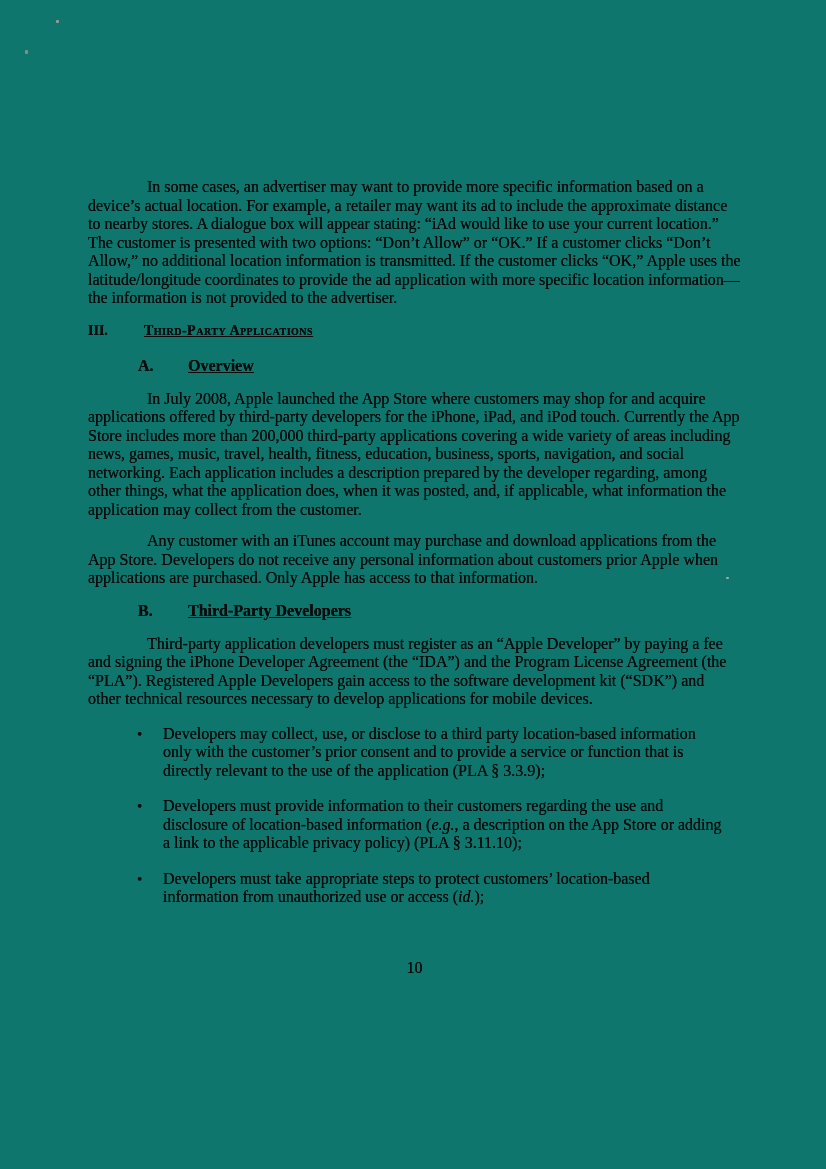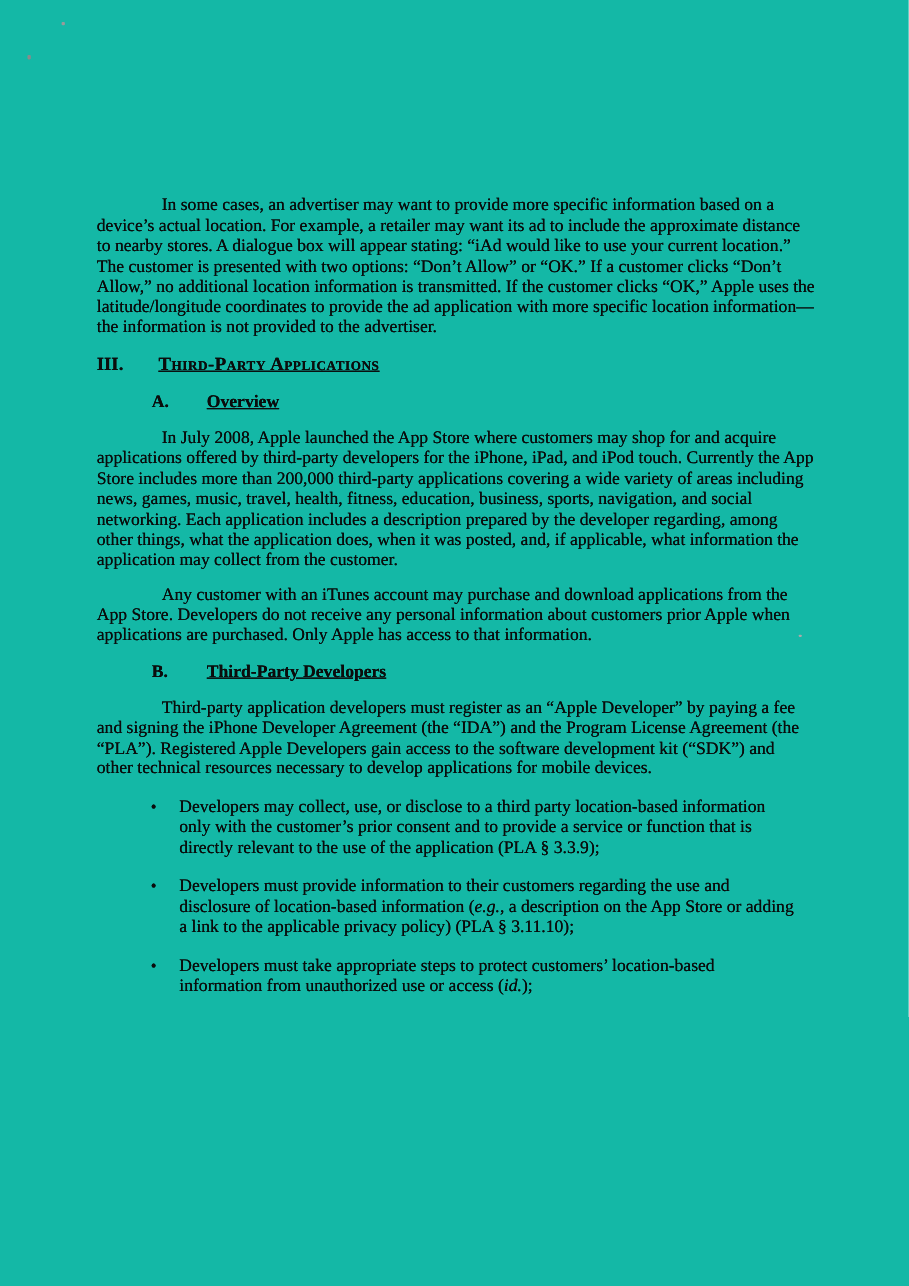--- a/index.html
+++ b/index.html
@@ -13,21 +13,21 @@
     position: relative;
     overflow: hidden;
     font-family: "Liberation Serif", "DejaVu Serif", serif;
     color: #0c0c0c;
     -webkit-font-smoothing: antialiased;
   }
   .page {
     position: relative;
     width: 826px;
     height: 1169px;
-    background: #14b8a6;
+    background: #0f766e;
   }
   
   .speck {
     position: absolute;
     border-radius: 1px;
   }
   .s1 { left: 56px;  top: 20px;  width: 3px; height: 3px; background: #9a9a9a; }
   .s2 { left: 25px;  top: 50px;  width: 3px; height: 4px; background: #8b8b8b; }
   .s3 { left: 726px; top: 577px; width: 3px; height: 2px; background: #aaaaaa; }
 
@@ -43,21 +43,21 @@
     line-height: 18.5px;
     text-align: left;
     text-shadow: 0 0 0.4px #000;
   }
   .para.indent { text-indent: 59px; }
 
   .heading1 {
     display: flex;
     margin: 2px 0 15px 0;
     font-weight: bold;
-    font-size: 17px;
+    font-size: 14px;
     line-height: 20px;
     text-shadow: 0 0 0.5px #000;
   }
   .h1num { width: 56px; flex: 0 0 56px; }
   .h1title {
     font-variant: small-caps;
     letter-spacing: 0.5px;
     text-decoration: underline;
   }
 
@@ -142,15 +142,16 @@
       <li>
         <span class="bullet-marker">•</span>
         <span class="bullet-text"><span>Developers must provide information to their customers regarding the use and disclosure of location-based information (</span><i>e.g.</i><span>, a description on the App Store or adding a link to the applicable privacy policy) (PLA § 3.11.10);</span></span>
       </li>
       <li>
         <span class="bullet-marker">•</span>
         <span class="bullet-text"><span>Developers must take appropriate steps to protect customers’ location-based information from unauthorized use or access (</span><i>id.</i><span>);</span></span>
       </li>
     </ul>
 
+    <div class="pagenum">10</div>
 
   </main>
 </div>
 
 </body></html>

